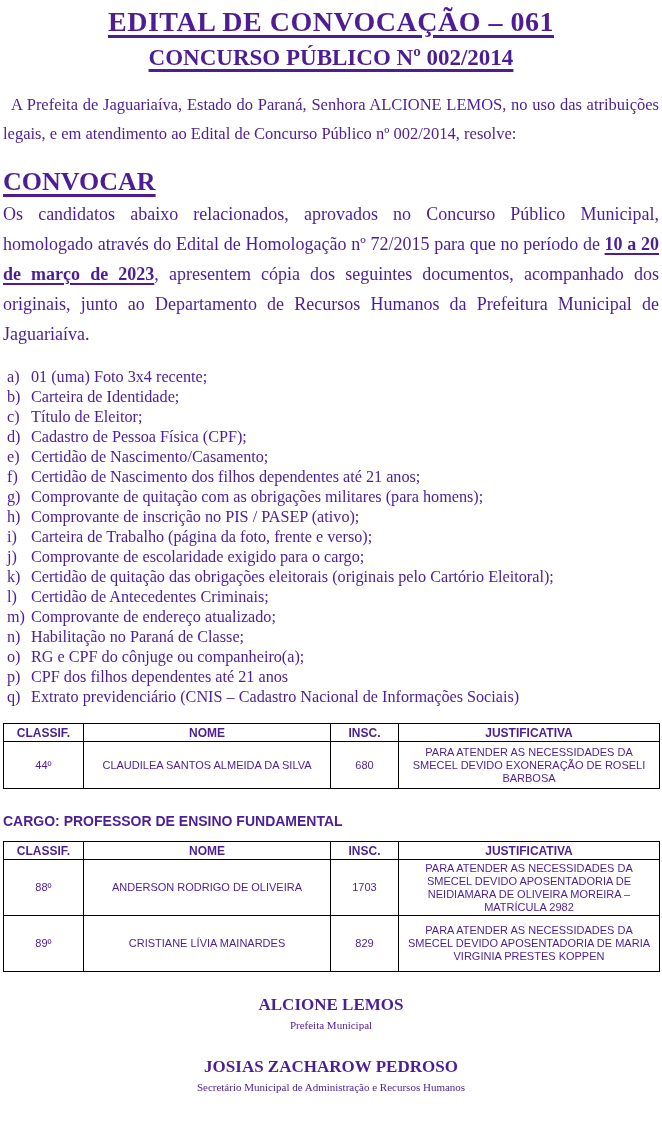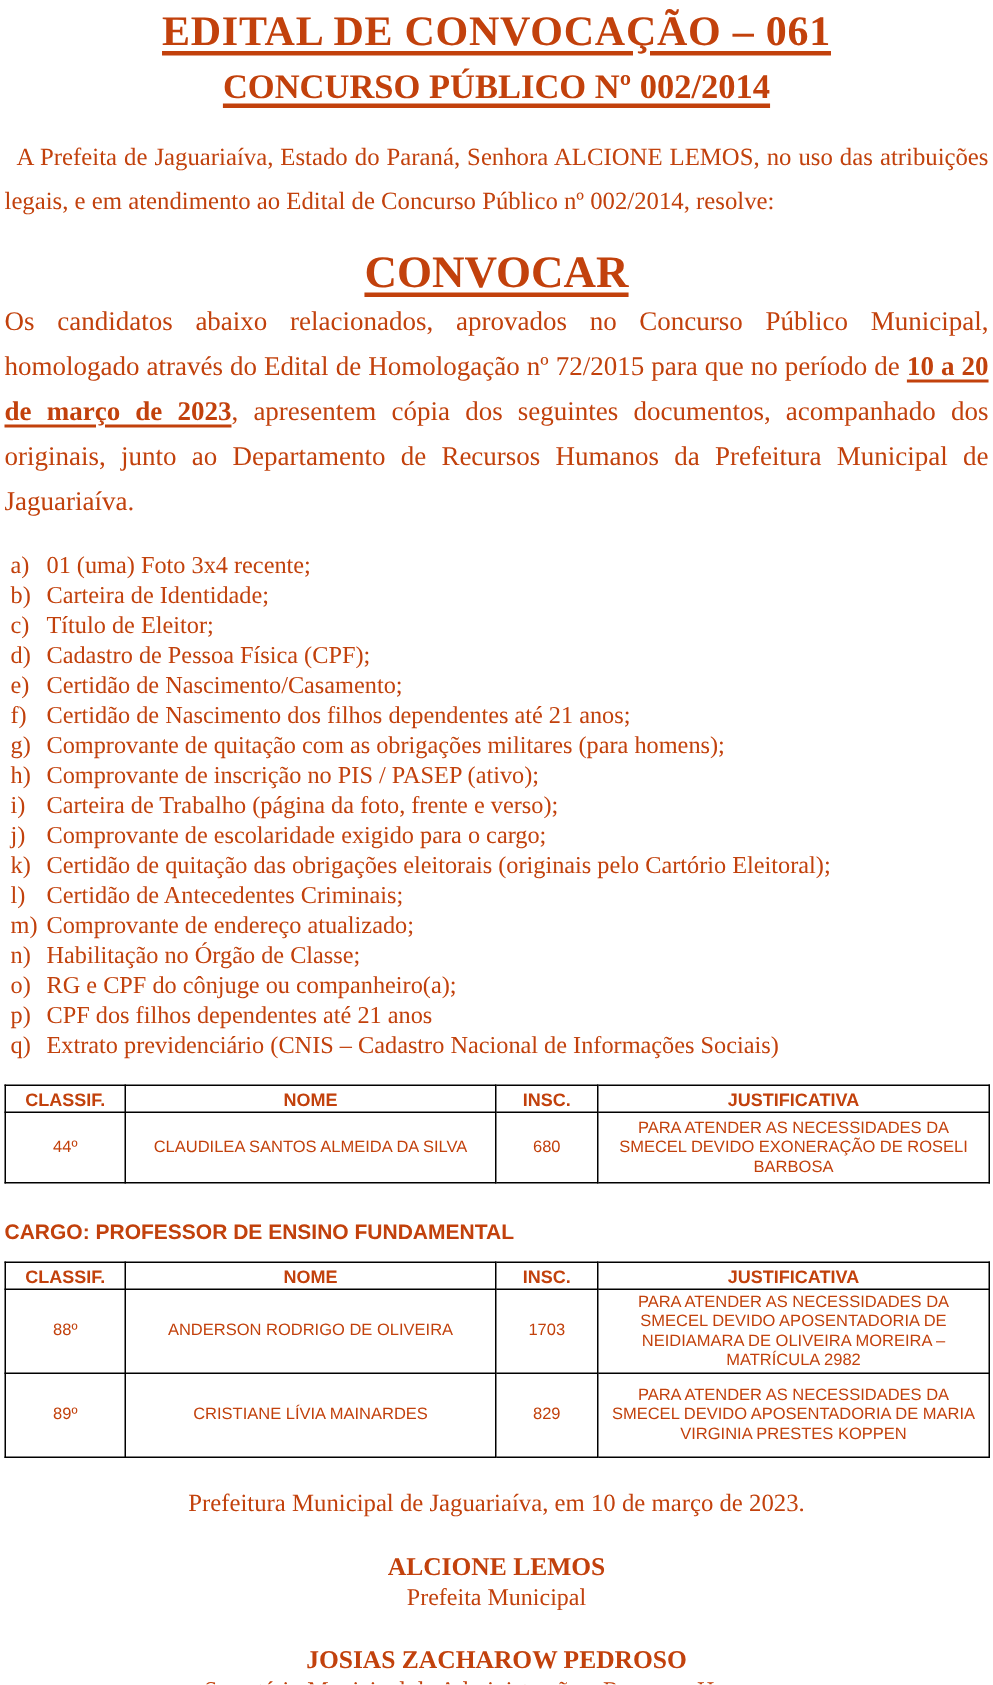--- a/index.html
+++ b/index.html
@@ -2,21 +2,21 @@
 <html lang="pt-BR"><head>
 <meta charset="utf-8">
 <style>
   html, body { margin: 0; padding: 0; background: #ffffff; }
   .page {
     position: relative;
     width: 662px;
     height: 1123px;
     margin: 0 auto;
     background: #ffffff;
-    color: #c2410c;
+    color: #4c1d95;
     box-sizing: border-box;
     padding: 6px 3px 0 3px;
     overflow: hidden;
     font-family: "Liberation Serif", "DejaVu Serif", serif;
   }
   .doc-title {
     text-align: center;
     font-size: 28px;
     line-height: 32px;
     font-weight: bold;
@@ -37,22 +37,21 @@
   .doc-subtitle span { text-decoration-thickness: 2.5px; }
   .intro {
     margin-top: 18px;
     font-size: 16.5px;
     line-height: 29px;
     text-align: justify;
     text-indent: 8px;
   }
   .convocar {
     margin-top: 20px;
-    text-align: center;
-    font-size: 30px;
+    font-size: 26px;
     line-height: 27px;
     font-weight: bold;
   }
   .convocar span { text-decoration-thickness: 2.5px; }
   .body-par {
     margin-top: 4px;
     font-size: 18px;
     line-height: 30px;
     text-align: justify;
   }
@@ -118,21 +117,21 @@
   }
   .signature { text-align: center; }
   .signature.first { margin-top: 22px; }
   .signature.second { margin-top: 20px; }
   .sig-name {
     font-size: 17px;
     line-height: 21px;
     font-weight: bold;
   }
   .sig-role {
-    font-size: 16px;
+    font-size: 11px;
     line-height: 21px;
   }
 </style>
 </head>
 <body>
 
 <div class="page">
 
   <div class="doc-title"><span>EDITAL DE CONVOCAÇÃO – 061</span></div>
   <div class="doc-subtitle"><span>CONCURSO PÚBLICO Nº 002/2014</span></div>
@@ -191,21 +190,21 @@
     <div class="req">
         <span class="m">l)</span>
         <span class="t">Certidão de Antecedentes Criminais;</span>
       </div>
     <div class="req">
         <span class="m">m)</span>
         <span class="t">Comprovante de endereço atualizado;</span>
       </div>
     <div class="req">
         <span class="m">n)</span>
-        <span class="t">Habilitação no Órgão de Classe;</span>
+        <span class="t">Habilitação no Paraná de Classe;</span>
       </div>
     <div class="req">
         <span class="m">o)</span>
         <span class="t">RG e CPF do cônjuge ou companheiro(a);</span>
       </div>
     <div class="req">
         <span class="m">p)</span>
         <span class="t">CPF dos filhos dependentes até 21 anos</span>
       </div>
     <div class="req">
@@ -266,21 +265,20 @@
       </tr>
       <tr class="r53">
         <td>89º</td>
         <td>CRISTIANE LÍVIA MAINARDES</td>
         <td>829</td>
         <td>PARA ATENDER AS NECESSIDADES DA SMECEL DEVIDO APOSENTADORIA DE MARIA VIRGINIA PRESTES KOPPEN</td>
       </tr>
     </tbody>
   </table>
 
-  <div class="date-line">Prefeitura Municipal de Jaguariaíva, em 10 de março de 2023.</div>
 
   <div class="signature first">
     <div class="sig-name">ALCIONE LEMOS</div>
     <div class="sig-role">Prefeita Municipal</div>
   </div>
 
   <div class="signature second">
     <div class="sig-name">JOSIAS ZACHAROW PEDROSO</div>
     <div class="sig-role">Secretário Municipal de Administração e Recursos Humanos</div>
   </div>

